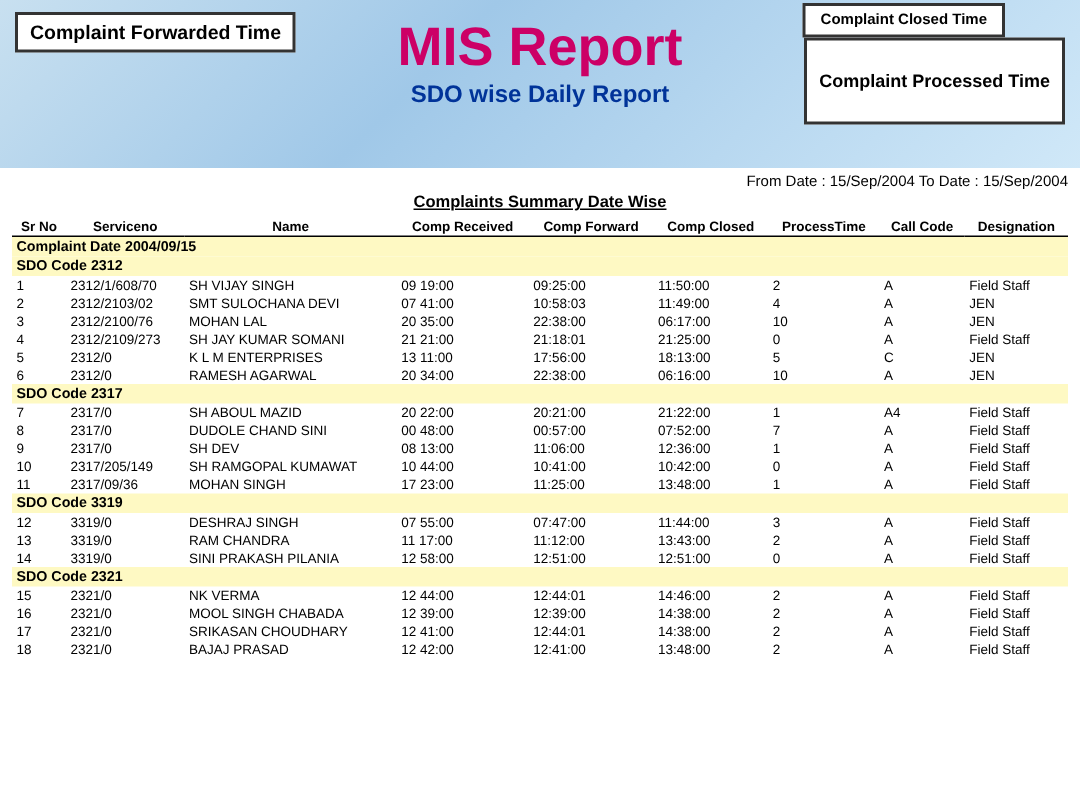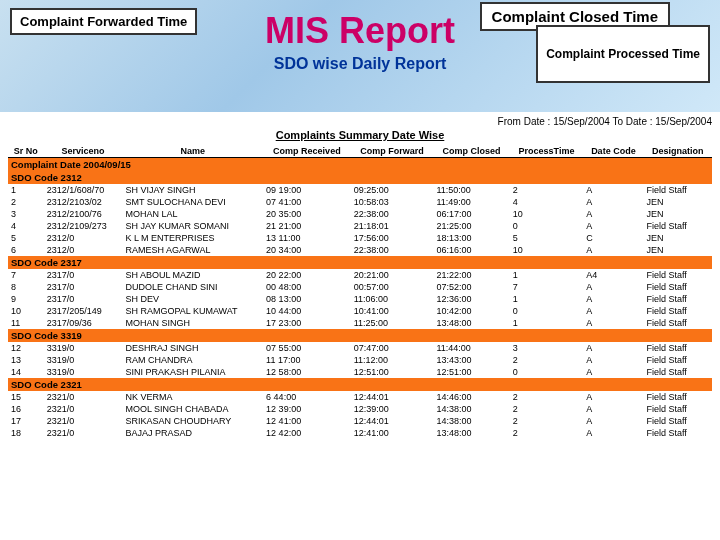--- a/index.html
+++ b/index.html
@@ -61,21 +61,21 @@
     }
 
     
     .complaint-closed-box {
       position: absolute;
       top: 2px;
       right: 50px;
       background: #fff;
       border: 2px solid #333;
       padding: 4px 10px;
-      font-size: 15px;
+      font-size: 10px;
       font-weight: bold;
       color: #000;
       z-index: 10;
       white-space: nowrap;
     }
 
     
     .complaint-processed-box {
       position: absolute;
       top: 25px;
@@ -126,21 +126,21 @@
       font-size: 9px;
     }
 
     td {
       padding: 1px 3px;
       vertical-align: top;
     }
 
     .section-header {
       font-weight: bold;
-      background: #f97316;
+      background: #fef9c3;
       font-size: 9.5px;
     }
 
     tr.data-row td {
       font-size: 9px;
     }
   </style>
 </head>
 <body>
 
@@ -170,21 +170,21 @@
   <table>
     <thead>
       <tr>
         <th>Sr No</th>
         <th>Serviceno</th>
         <th>Name</th>
         <th>Comp Received</th>
         <th>Comp Forward</th>
         <th>Comp Closed</th>
         <th>ProcessTime</th>
-        <th>Date Code</th>
+        <th>Call Code</th>
         <th>Designation</th>
       </tr>
     </thead>
     <tbody id="table-body">
     <tr class="section-header">
           <td colspan="9">Complaint Date  2004/09/15</td>
         </tr>
         <tr class="section-header">
           <td colspan="9">SDO Code    2312</td>
         </tr>
@@ -348,21 +348,21 @@
           <td>A</td>
           <td>Field Staff</td>
         </tr>
         <tr class="section-header">
           <td colspan="9">SDO Code    2321</td>
         </tr>
         <tr class="data-row">
           <td>15</td>
           <td>2321/0</td>
           <td>NK VERMA</td>
-          <td>6 44:00</td>
+          <td>12 44:00</td>
           <td>12:44:01</td>
           <td>14:46:00</td>
           <td>2</td>
           <td>A</td>
           <td>Field Staff</td>
         </tr>
         <tr class="data-row">
           <td>16</td>
           <td>2321/0</td>
           <td>MOOL SINGH CHABADA</td>

